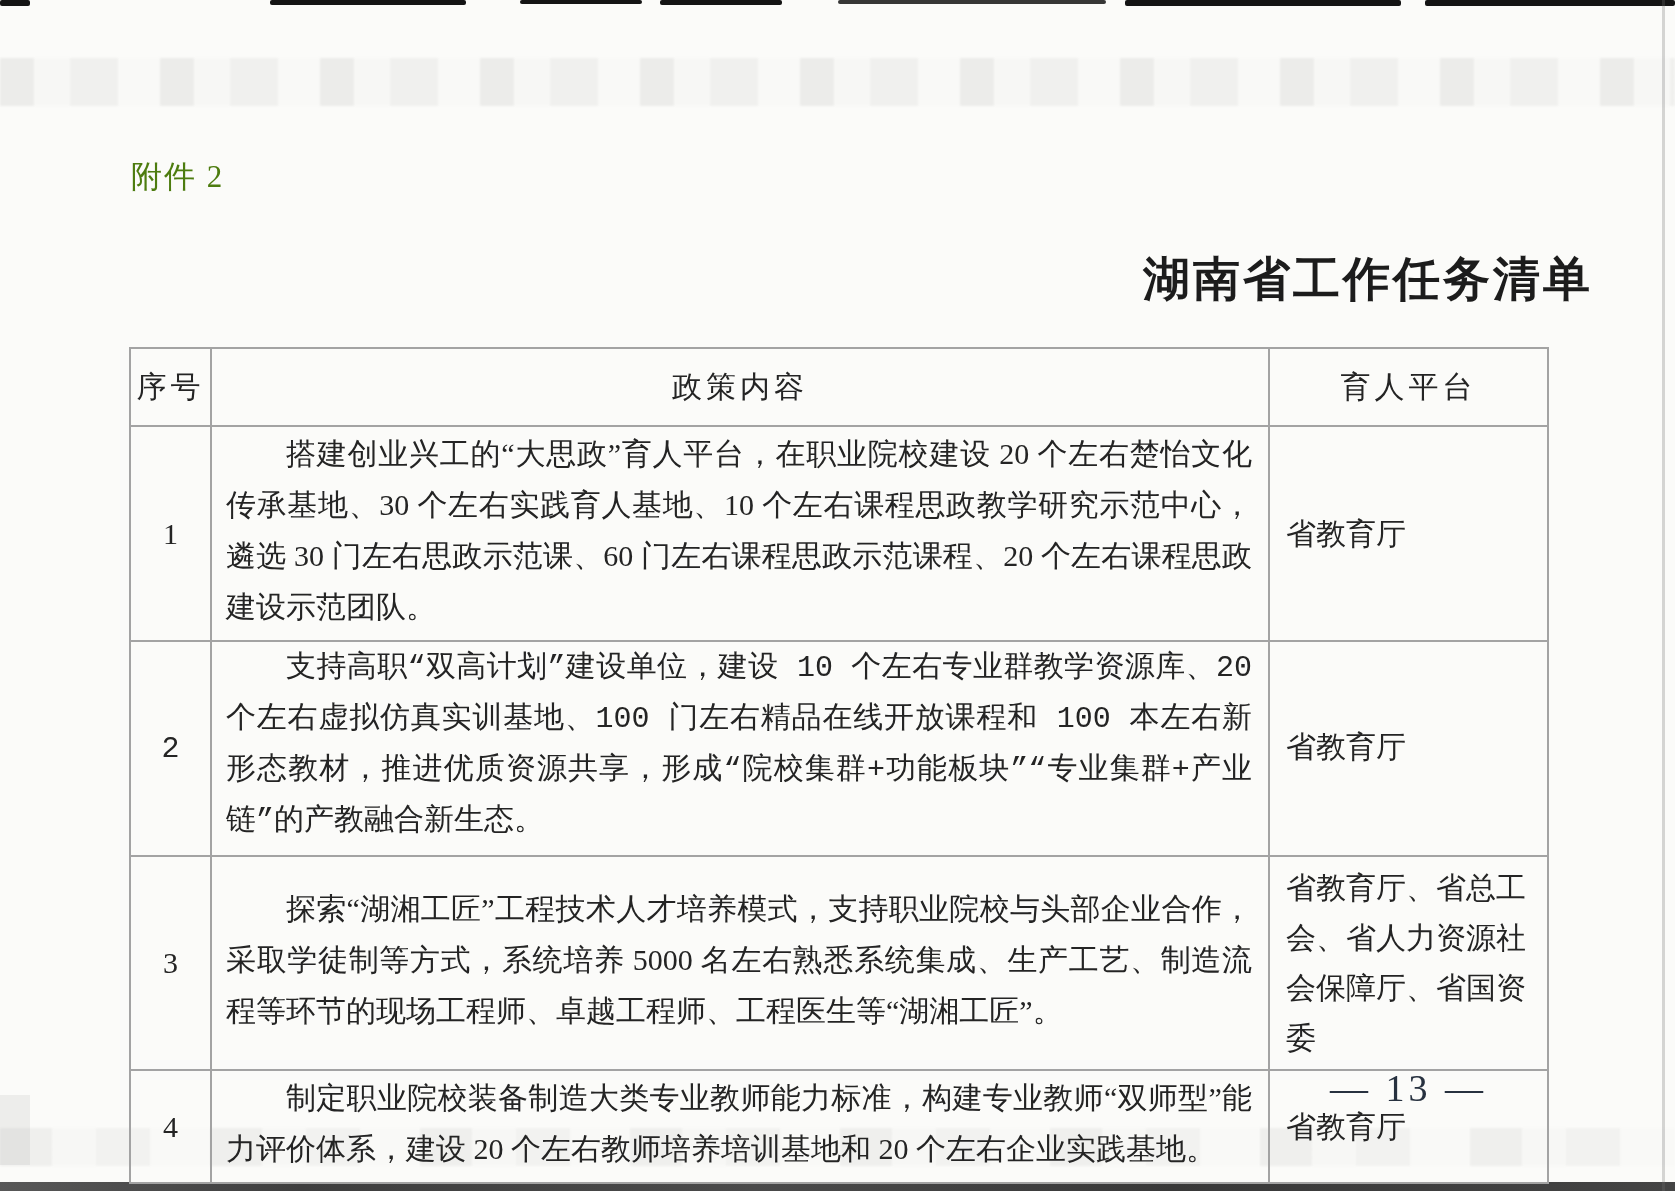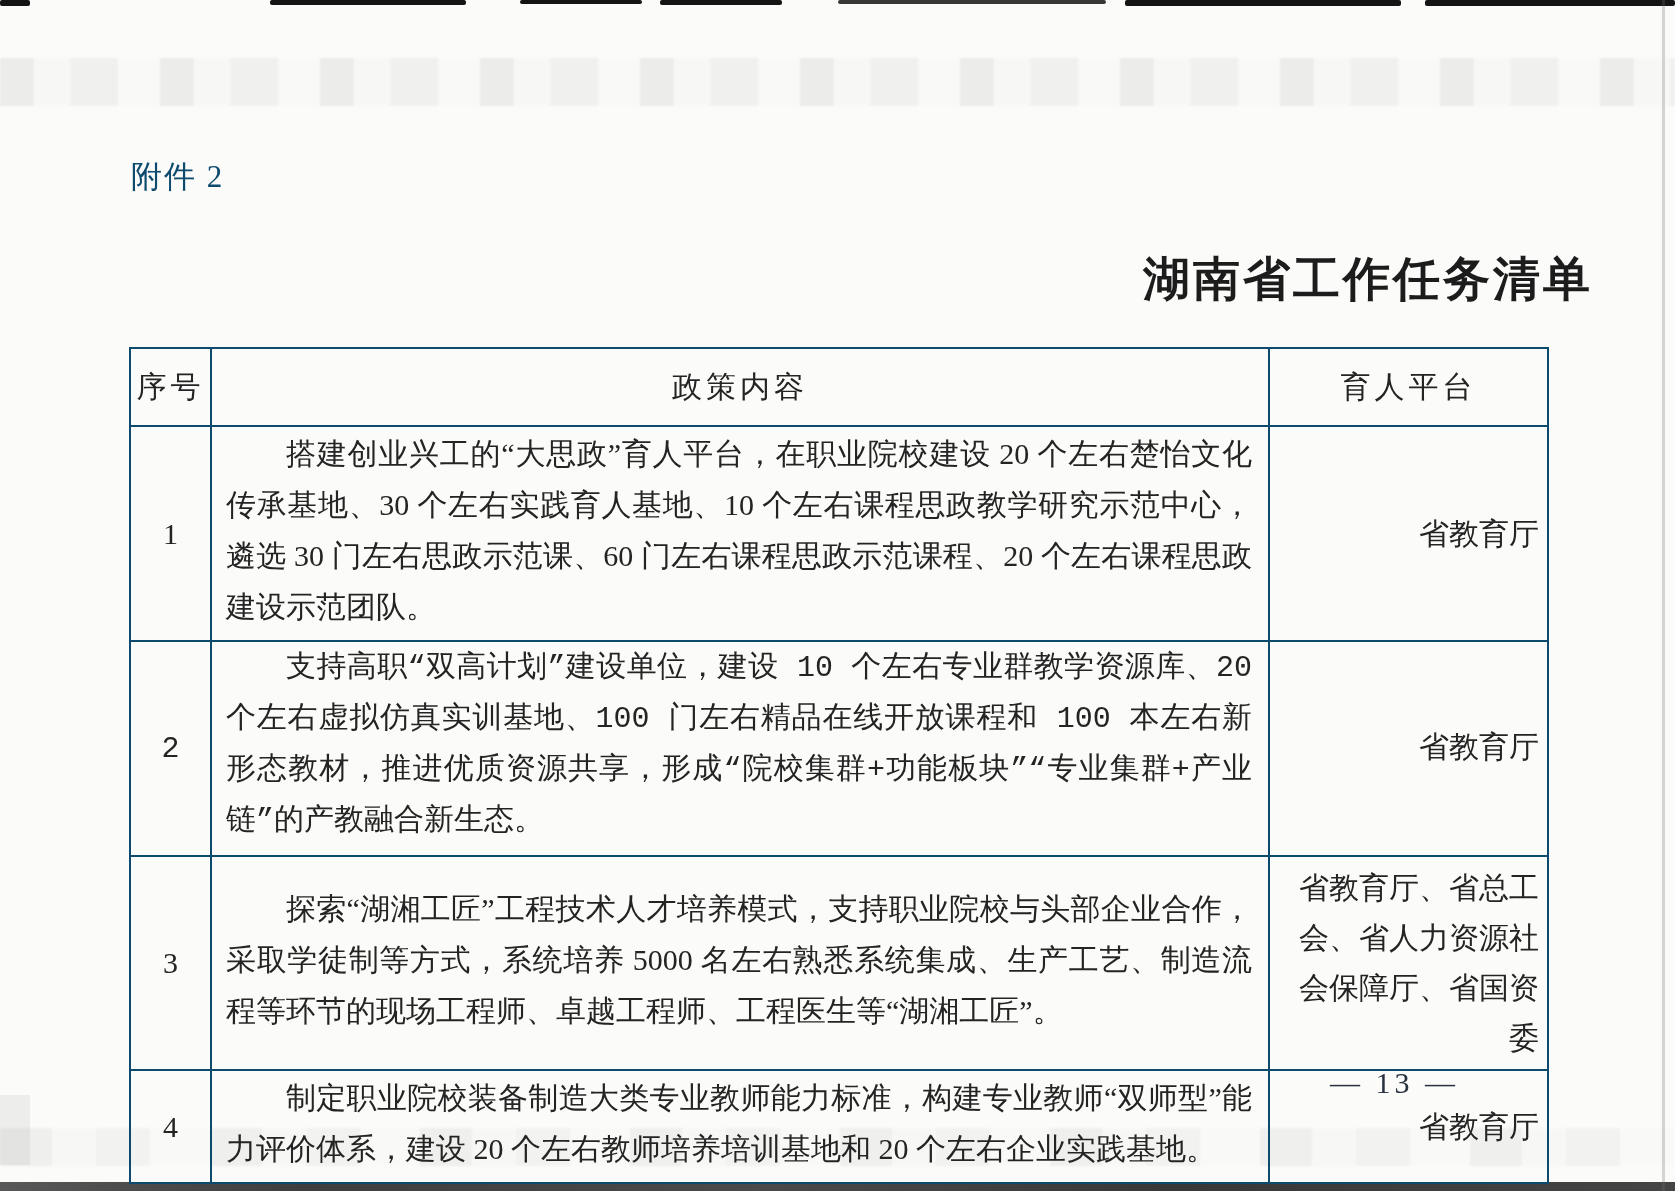--- a/index.html
+++ b/index.html
@@ -44,65 +44,65 @@
     background: rgba(110,110,110,0.28);
   }
   .left-smudge {
     position: absolute; left: 0; top: 1095px; width: 30px; height: 70px;
     background: rgba(140,140,140,0.12);
   }
 
   
   .attachment-label {
     position: absolute; left: 131px; top: 156px;
-    font-size: 31px; letter-spacing: 2px; color: #0c4a6e;
+    font-size: 31px; letter-spacing: 2px; color: #4d7c0f;
   }
   .doc-title {
     position: absolute; left: 0; top: 248px; width: 1593px;
     text-align: right;
     font-size: 47px; font-weight: bold; letter-spacing: 3px; color: #1c1c1c;
   }
 
   
   .task-table {
     position: absolute; left: 129px; top: 347px;
     width: 1418px;
     border-collapse: collapse;
     table-layout: fixed;
     font-size: 30px;
     color: #242424;
   }
   .task-table col.c-index { width: 81px; }
   .task-table col.c-content { width: 1058px; }
   .task-table col.c-dept { width: 279px; }
   .task-table th, .task-table td {
-    border: 2px solid #0c4a6e;
+    border: 2px solid #a3a3a3;
     font-weight: normal;
     vertical-align: middle;
   }
   .task-table thead th { height: 78px; text-align: center; letter-spacing: 4px; }
   .cell-index { text-align: center; }
   .cell-content {
     padding: 1px 16px 8px 14px;
     line-height: 51px;
     text-align: justify;
     text-indent: 2em;
   }
   .cell-dept {
     padding: 6px 8px 6px 16px;
     line-height: 50px;
-    text-align: right;
+    text-align: left;
   }
   .row-1 td, .row-3 td { height: 157px; }
   .row-2 td { height: 155px; font-family: Liberation Mono, monospace; }
   .row-4 td { height: 112px; }
 
   .page-number {
     position: absolute; left: 1330px; top: 1066px;
-    font-size: 30px; letter-spacing: 4px; color: #27313f;
+    font-size: 38px; letter-spacing: 4px; color: #27313f;
   }
 </style>
 </head>
 <body>
 
 <div class="top-mark" style="left:0;width:30px;height:6px;"></div>
 <div class="top-mark" style="left:270px;width:196px;"></div>
 <div class="top-mark" style="left:520px;width:122px;height:4px;"></div>
 <div class="top-mark" style="left:660px;width:122px;"></div>
 <div class="top-mark" style="left:838px;width:268px;height:4px;opacity:0.85;"></div>

